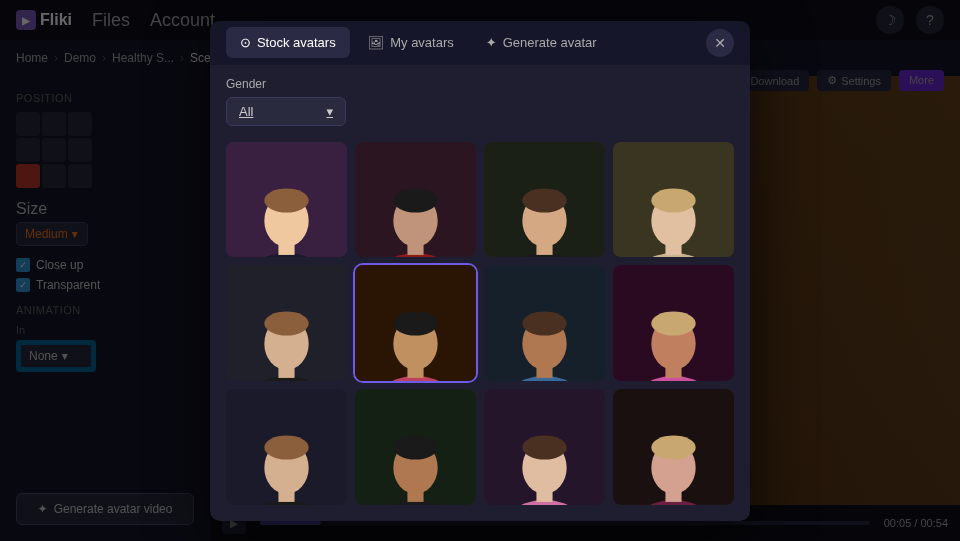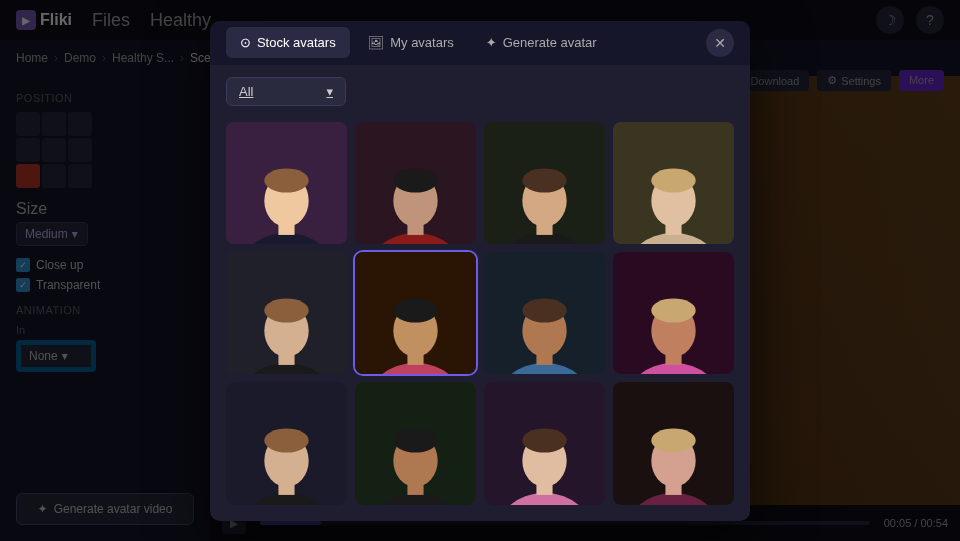--- a/index.html
+++ b/index.html
@@ -175,21 +175,21 @@
       width: 24px; height: 24px;
       background: #2a2a3e;
       border-radius: 3px;
       cursor: pointer;
     }
     .pos-cell.active {
       background: #c0392b;
     }
     .size-select {
       background: #2a2a3e;
-      color: #c4b5fd;
+      color: #f97316;
       border: 1px solid #3a3a5e;
       border-radius: 4px;
       padding: 4px 8px;
       font-size: 12px;
       cursor: pointer;
       display: flex;
       align-items: center;
       gap: 4px;
       margin-bottom: 12px;
       width: 72px;
@@ -411,21 +411,21 @@
 <body>
 
 <div class="app-bg"></div>
 
 <div class="top-nav">
   <div class="nav-logo">
     <div class="logo-icon">▶</div>
     <span>Fliki</span>
   </div>
   <span class="nav-item">Files</span>
-  <span class="nav-item">Healthy</span>
+  <span class="nav-item">Account</span>
   <div class="nav-right">
     <div class="nav-icon-btn">☽</div>
     <div class="nav-icon-btn">?</div>
   </div>
 </div>
 
 <div class="breadcrumb-bar">
   <span>Home</span>
   <span class="bc-sep">›</span>
   <span>Demo</span>
@@ -530,20 +530,21 @@
         <span>My avatars</span>
       </div>
       <div class="modal-tab">
         <span>✦</span>
         <span>Generate avatar</span>
       </div>
       <div class="modal-close">✕</div>
     </div>
 
     <div class="modal-filter">
+      <div class="filter-label">Gender</div>
       <div class="gender-select">
         <span>All</span>
         <span>▾</span>
       </div>
     </div>
 
     <div class="avatar-grid" id="avatar-grid">
     <div class="avatar-card">
           <div class="avatar-img">
             <svg width="100%" height="100%" viewBox="0 0 120 160" style="display: block;">

